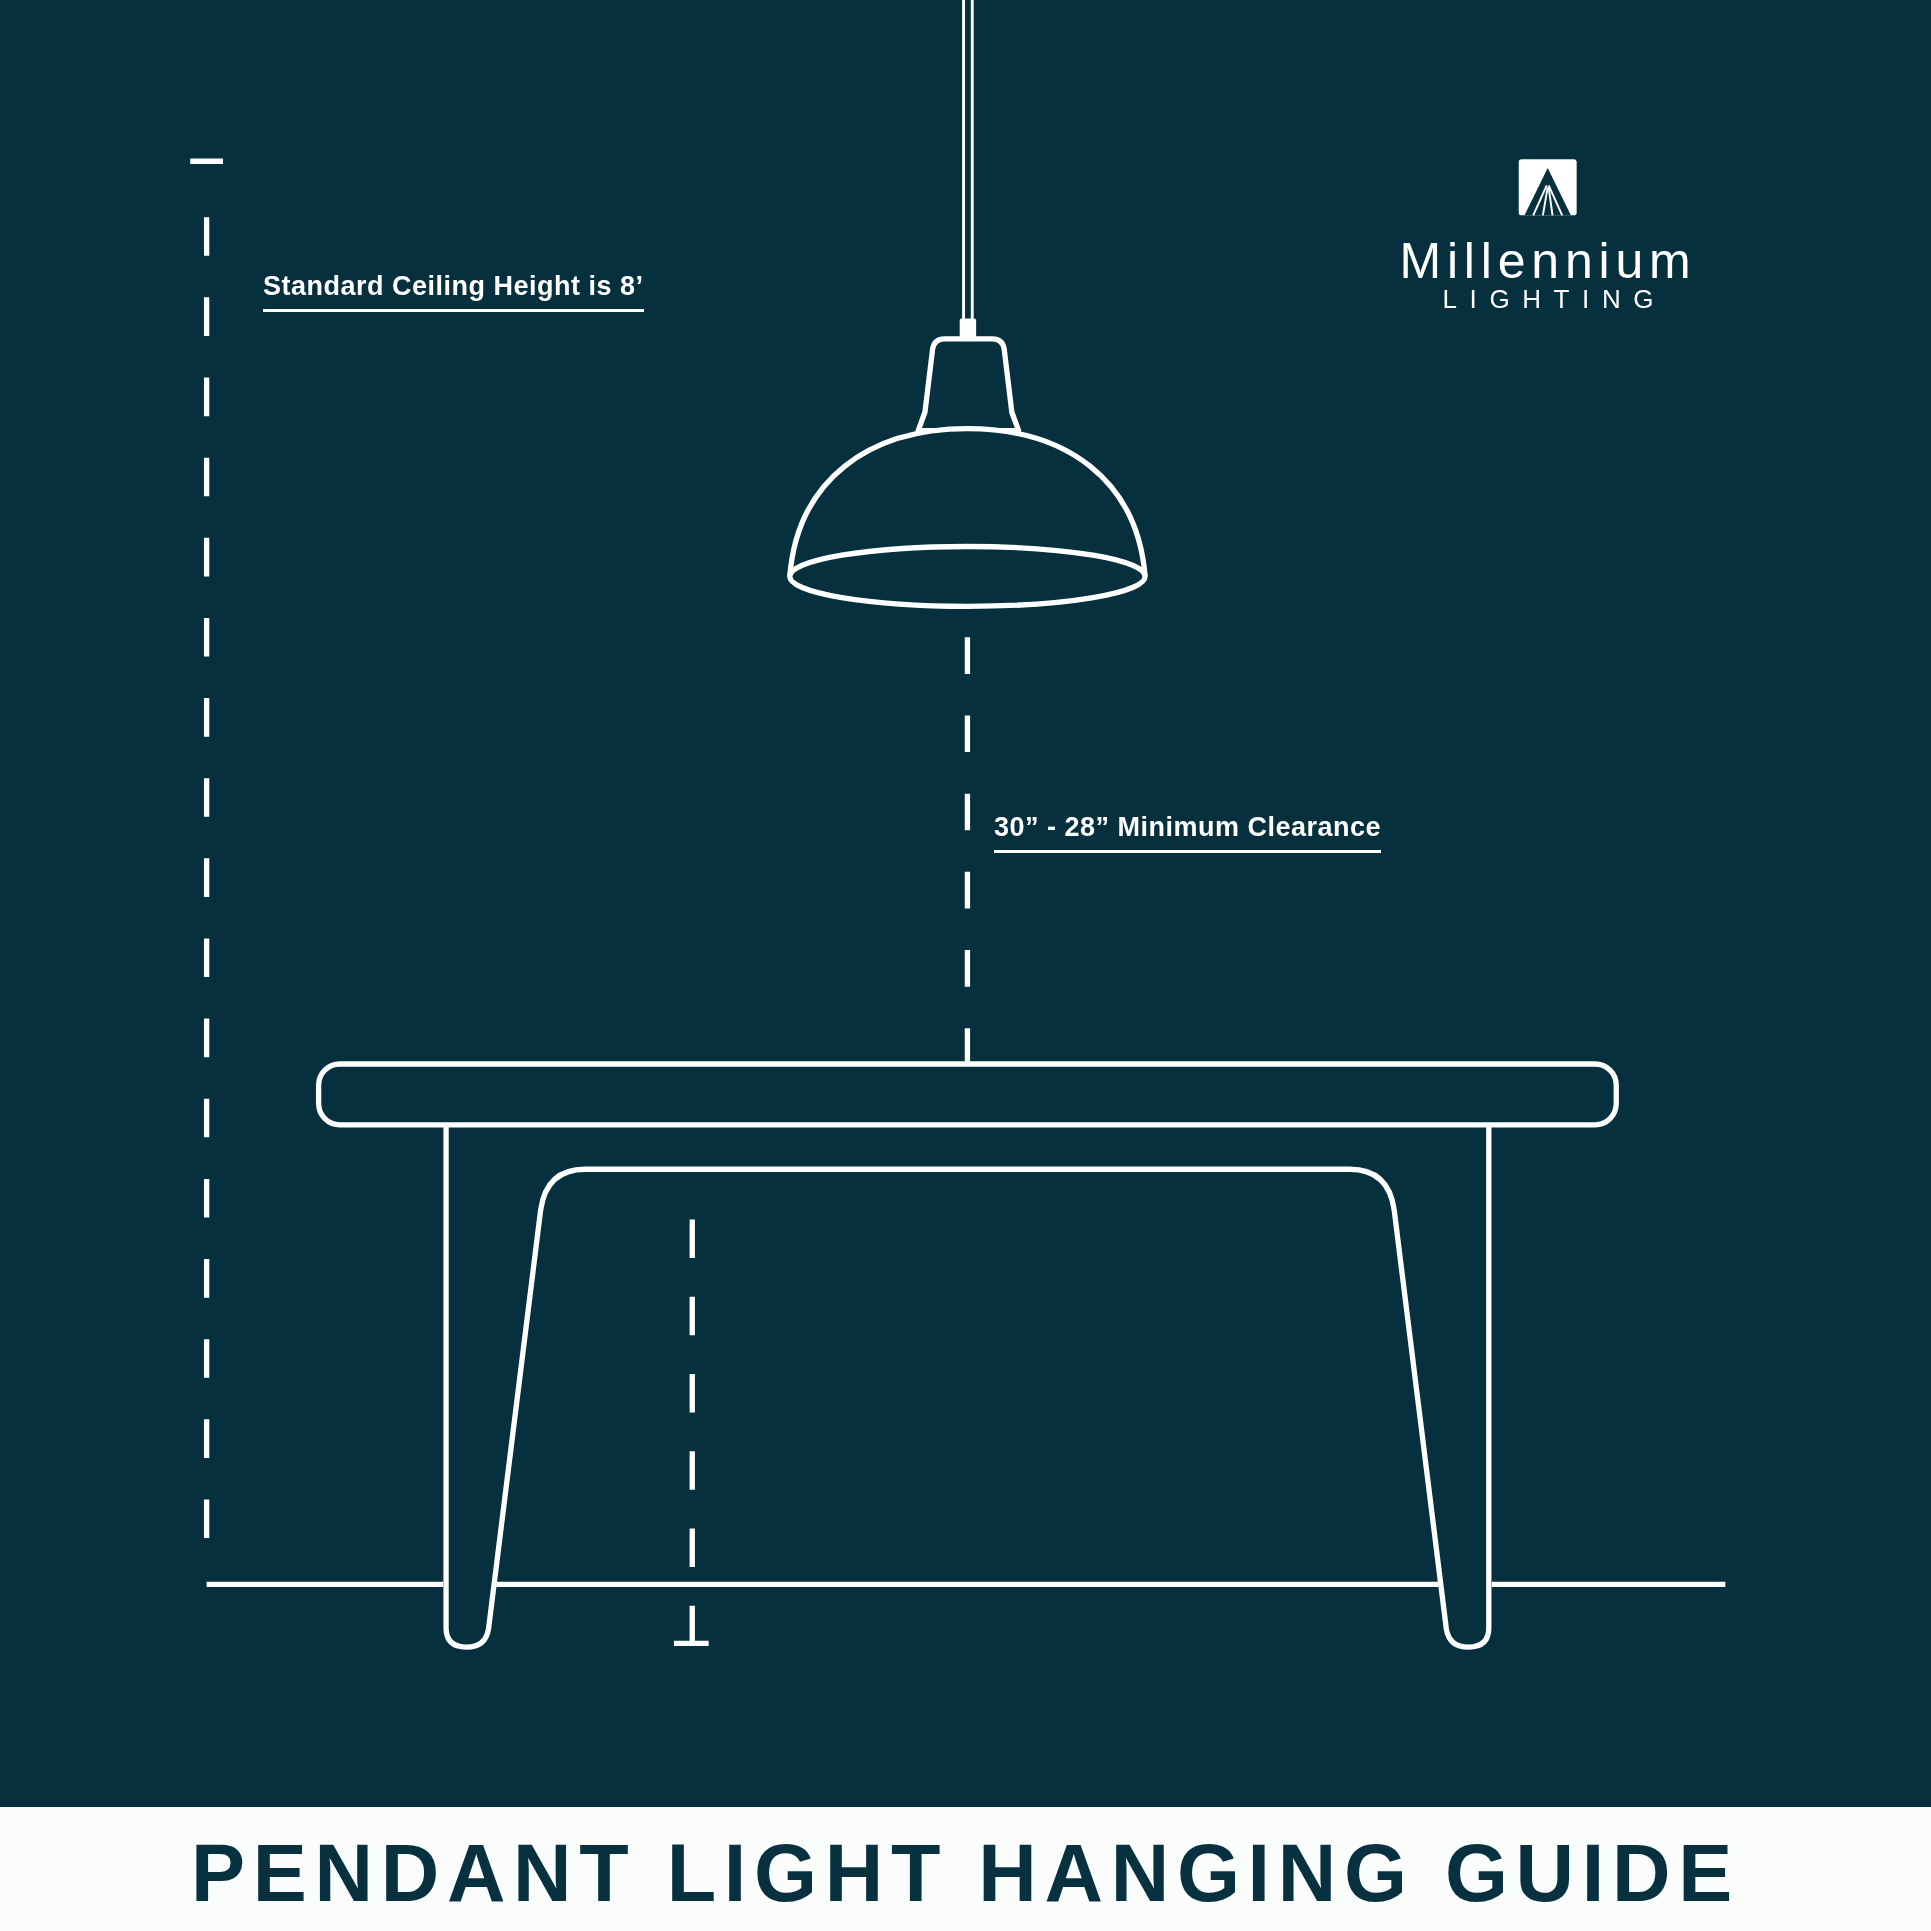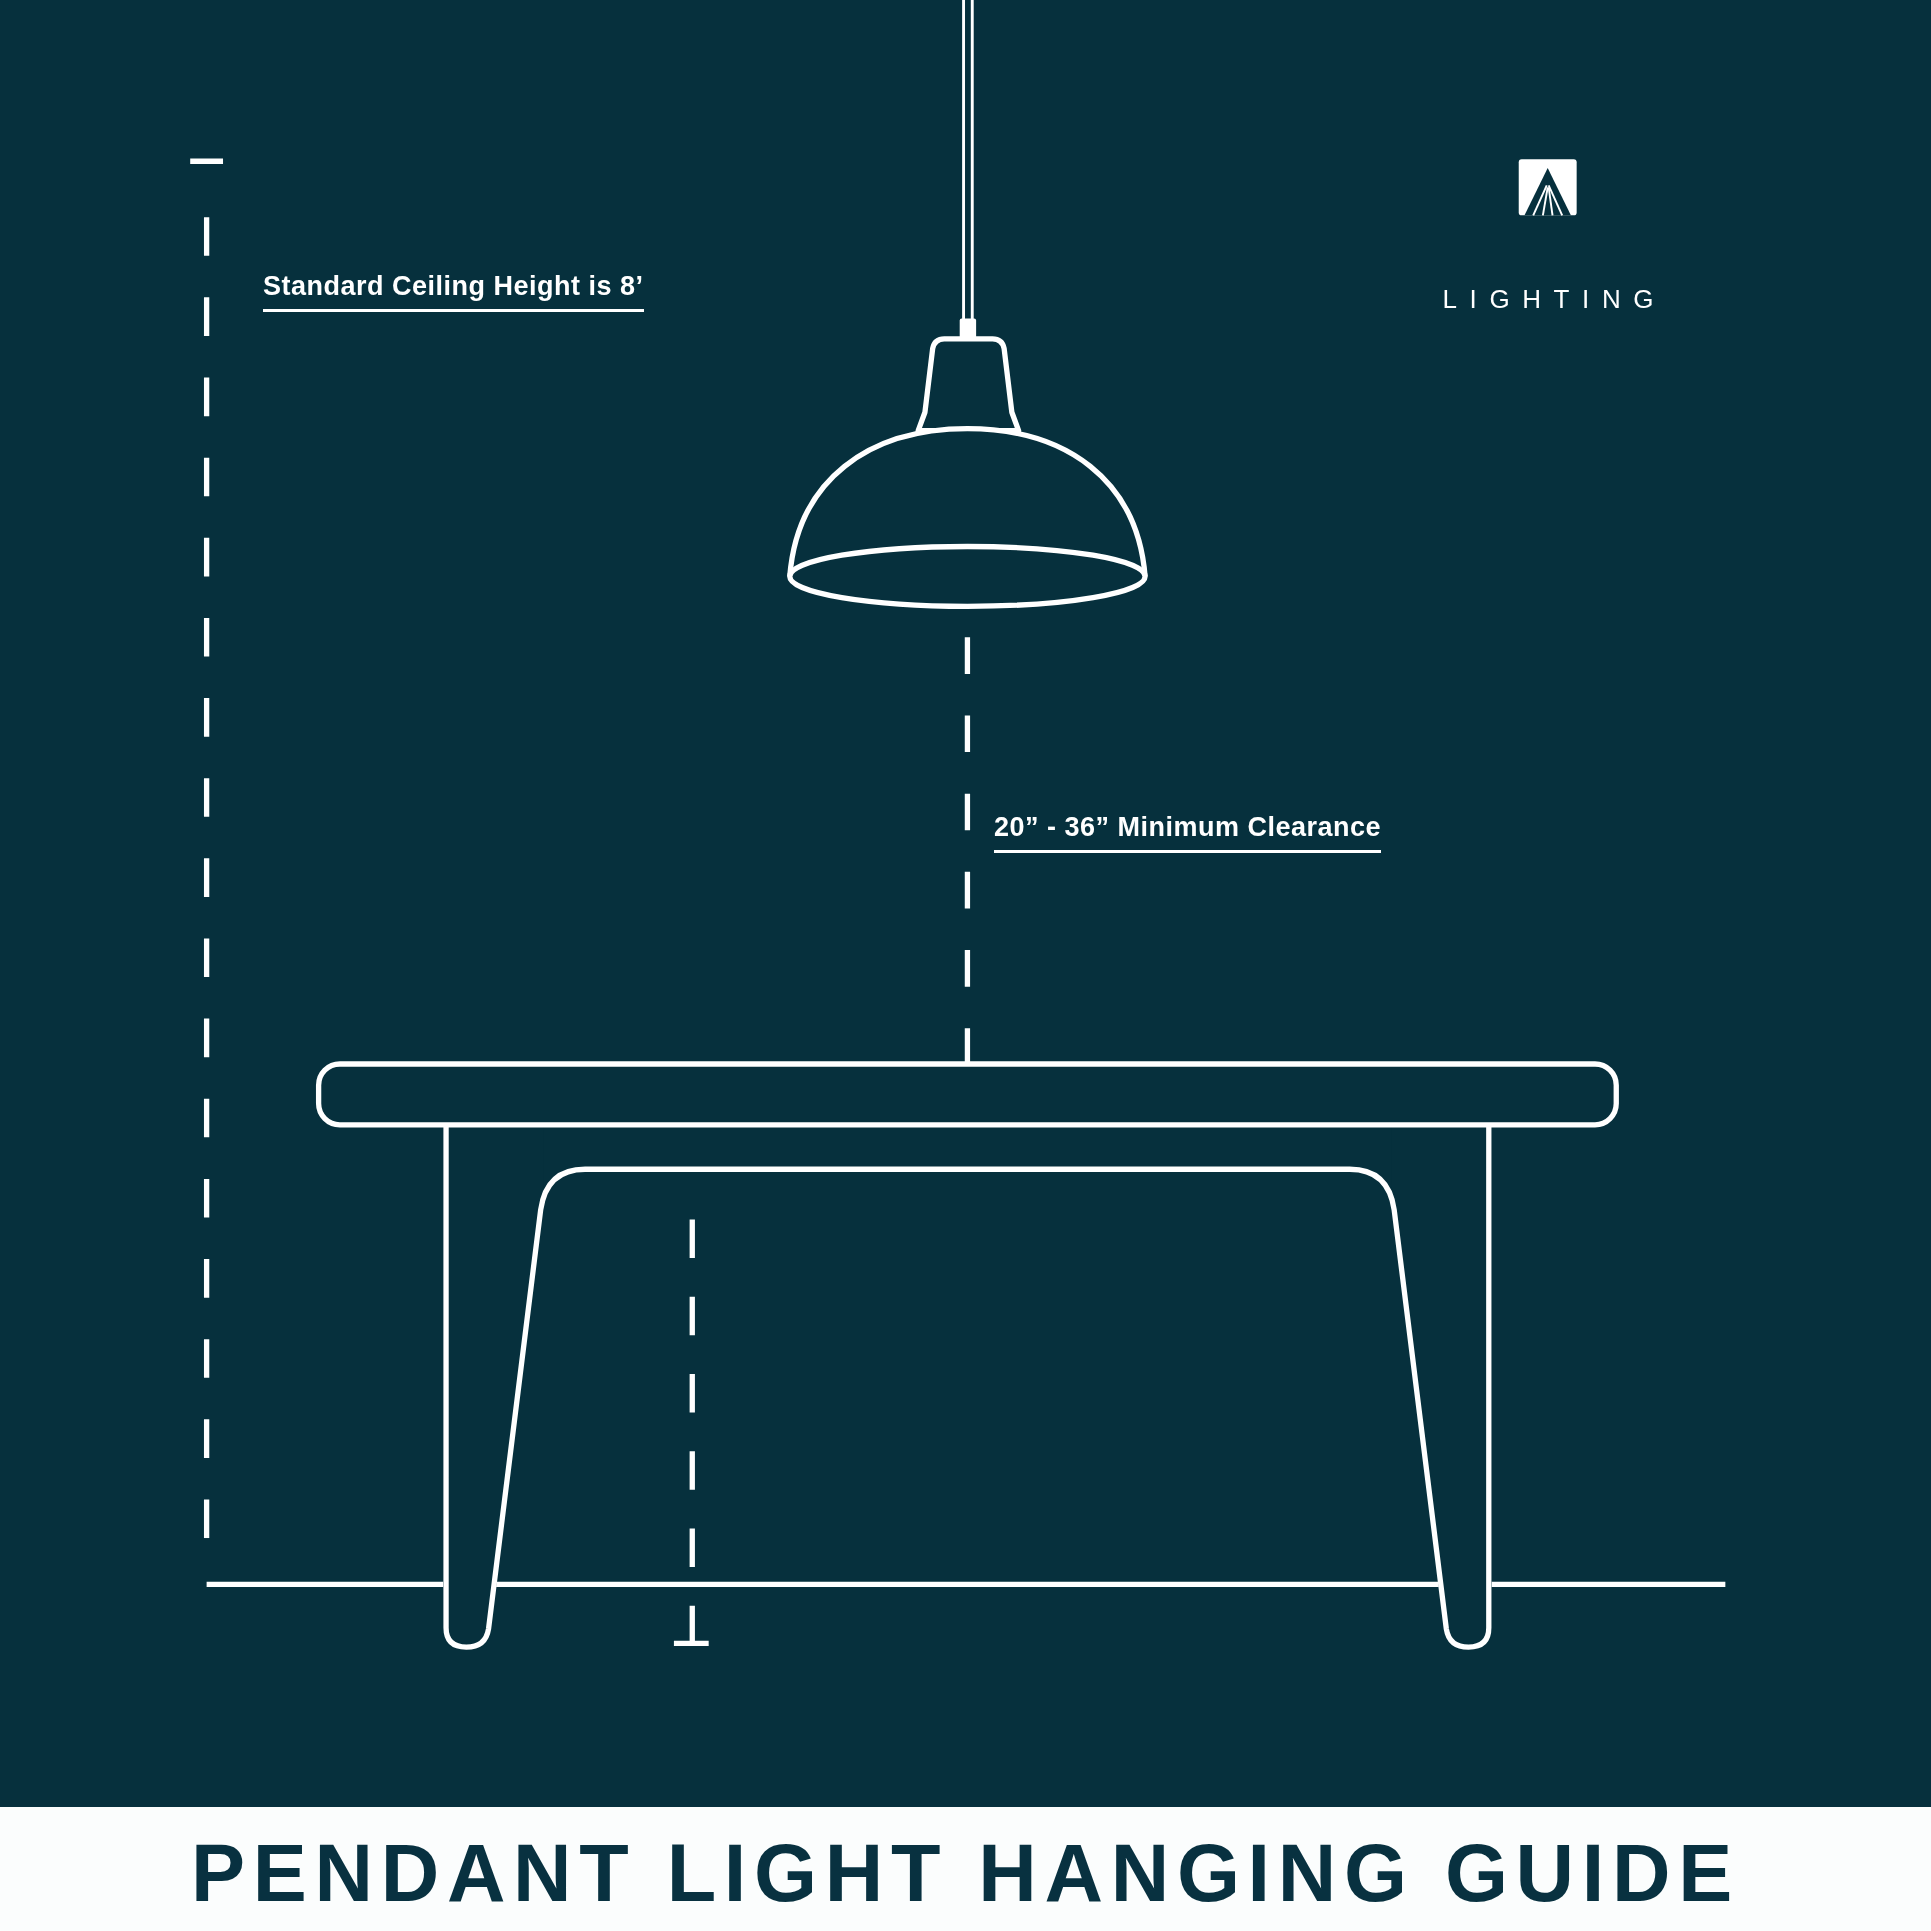--- a/index.html
+++ b/index.html
@@ -97,22 +97,23 @@
       <g stroke="#ffffff" stroke-width="2">
         <line x1="1602" y1="192" x2="1588" y2="223"></line>
         <line x1="1603" y1="194" x2="1598" y2="223"></line>
         <line x1="1604" y1="194" x2="1608" y2="223"></line>
         <line x1="1604" y1="192" x2="1618" y2="223"></line>
       </g>
     </g>
   </svg>
 
   <div class="label label-ceiling">Standard Ceiling Height is 8’</div>
-  <div class="label label-clearance">20” - 36” Minimum Clearance</div>
+  <div class="label label-clearance">30” - 28” Minimum Clearance</div>
 
+  <div class="logo-name">Millennium</div>
   <div class="logo-sub">LIGHTING</div>
 
   <div class="banner">
     <div class="banner-title">PENDANT LIGHT HANGING GUIDE</div>
   </div>
 
 </div>
 
 
 </body></html>

